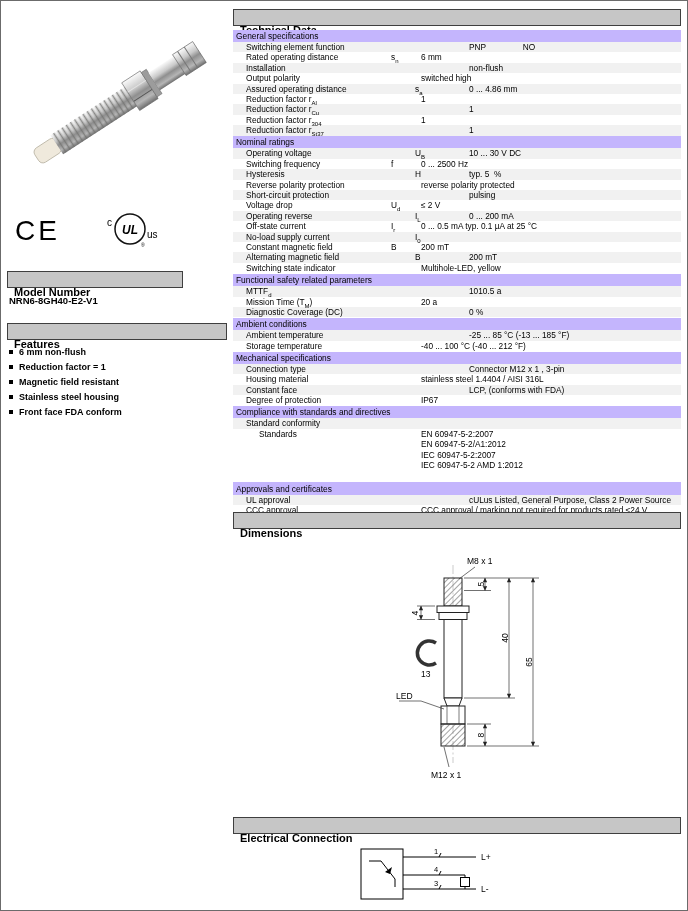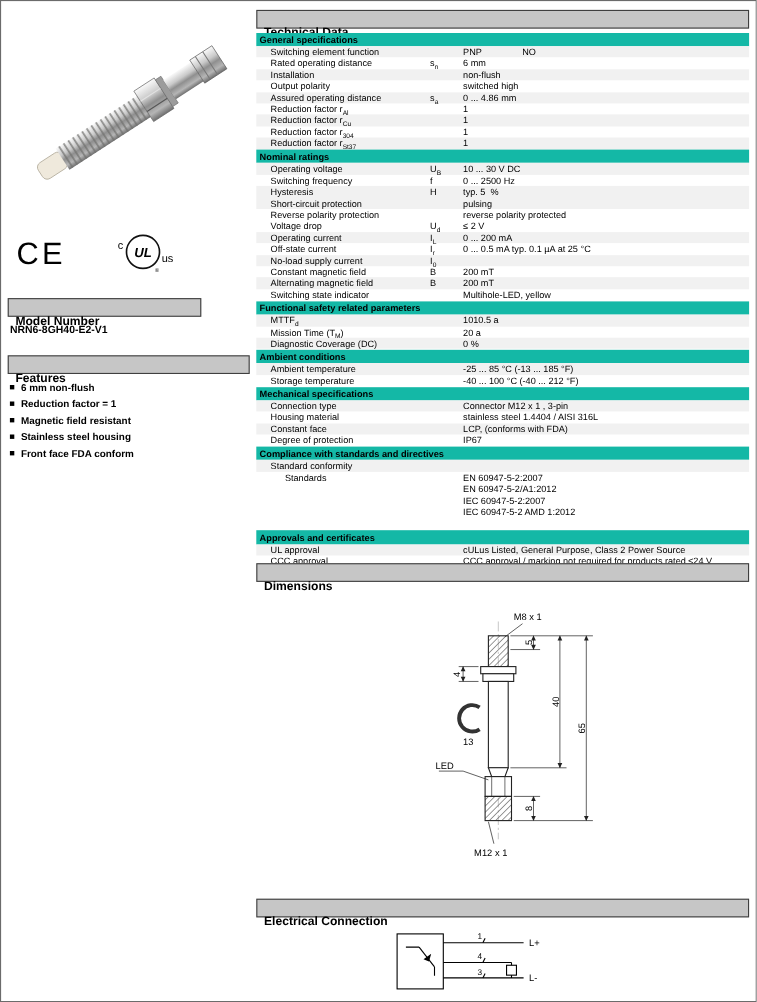--- a/index.html
+++ b/index.html
@@ -16,24 +16,24 @@
   .mn-bar{position:absolute;top:262px;left:0;width:176px;}
   .mn-text{position:absolute;top:286px;left:2px;font-size:9.5px;font-weight:bold;}
   .ft-bar{position:absolute;top:314px;left:0;width:220px;}
   .features{position:absolute;top:338px;left:2px;margin:0;padding:0;list-style:none;}
   .features li{font-size:9px;font-weight:bold;margin:0 0 5px 0;}
   .features li::before{content:"";display:inline-block;width:4px;height:4px;background:#000;
        margin-right:6px;vertical-align:1px;}
   
   .td-bar{position:absolute;top:0;left:0;width:448px;}
   .tbl{position:absolute;top:20px;left:0;width:448px;font-size:8.3px;}
-  .sec-h{background:#14b8a6;font-weight:bold;font-size:8.4px;line-height:10px;padding:1.2px 3px;margin-top:0.5px;}
+  .sec-h{background:#c4b5fd;font-weight:normal;font-size:8.4px;line-height:10px;padding:1.2px 3px;margin-top:0.5px;}
   .sec-h.gap{margin-top:12px;}
   .trow{display:grid;grid-template-columns:158px 30px 1fr;line-height:10.4px;}
-  .trow.shade{background:#f1f1f1;}
+  .trow.shade{background:#f1f1f1;gap:24px;}
   .trow .lbl{padding-left:13px;}
   .trow .lbl.ind2{padding-left:26px;}
   .trow .val{white-space:pre-wrap;}
   sub{font-size:6px;line-height:0;}
   .dim-bar{position:absolute;top:503px;left:0;width:448px;}
   .dim-fig{position:absolute;top:524px;left:0;}
   .ec-bar{position:absolute;top:808px;left:0;width:448px;}
   .ec-fig{position:absolute;top:832px;left:0;}
   svg text{font-family:"Liberation Sans",sans-serif;fill:#000;stroke:none;}
 </style>
@@ -157,37 +157,37 @@
         <div class="trow">
           <div class="lbl">Switching frequency</div>
           <div class="sym">f</div>
           <div class="val">0 ... 2500 Hz</div>
         </div>
         <div class="trow shade">
           <div class="lbl">Hysteresis</div>
           <div class="sym">H</div>
           <div class="val">typ. 5  %</div>
         </div>
+        <div class="trow">
+          <div class="lbl">Reverse polarity protection</div>
+          <div class="sym"></div>
+          <div class="val">reverse polarity protected</div>
+        </div>
         <div class="trow shade">
           <div class="lbl">Short-circuit protection</div>
           <div class="sym"></div>
           <div class="val">pulsing</div>
-        </div>
-        <div class="trow">
-          <div class="lbl">Reverse polarity protection</div>
-          <div class="sym"></div>
-          <div class="val">reverse polarity protected</div>
         </div>
         <div class="trow">
           <div class="lbl">Voltage drop</div>
           <div class="sym">U<sub>d</sub></div>
           <div class="val">≤ 2 V</div>
         </div>
         <div class="trow shade">
-          <div class="lbl">Operating current</div>
+          <div class="lbl">Operating reverse</div>
           <div class="sym">I<sub>L</sub></div>
           <div class="val">0 ... 200 mA</div>
         </div>
         <div class="trow">
           <div class="lbl">Off-state current</div>
           <div class="sym">I<sub>r</sub></div>
           <div class="val">0 ... 0.5 mA typ. 0.1 µA at 25 °C</div>
         </div>
         <div class="trow shade">
           <div class="lbl">No-load supply current</div>

